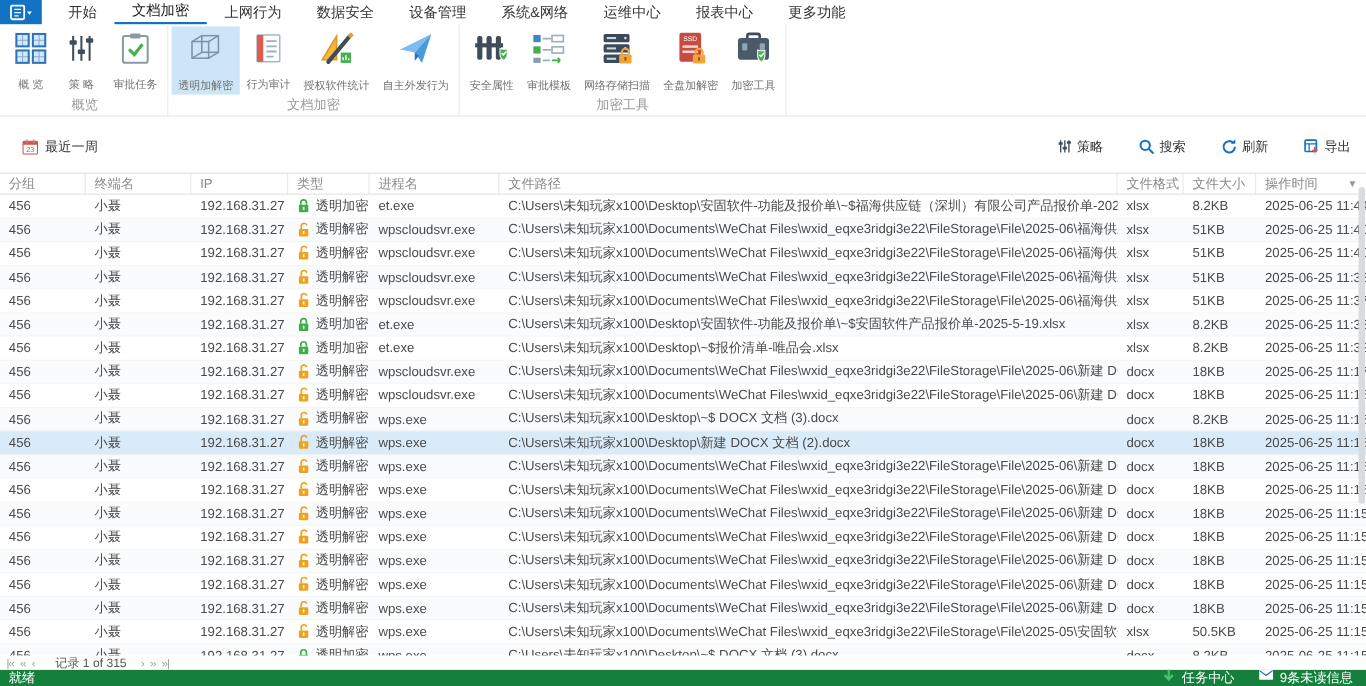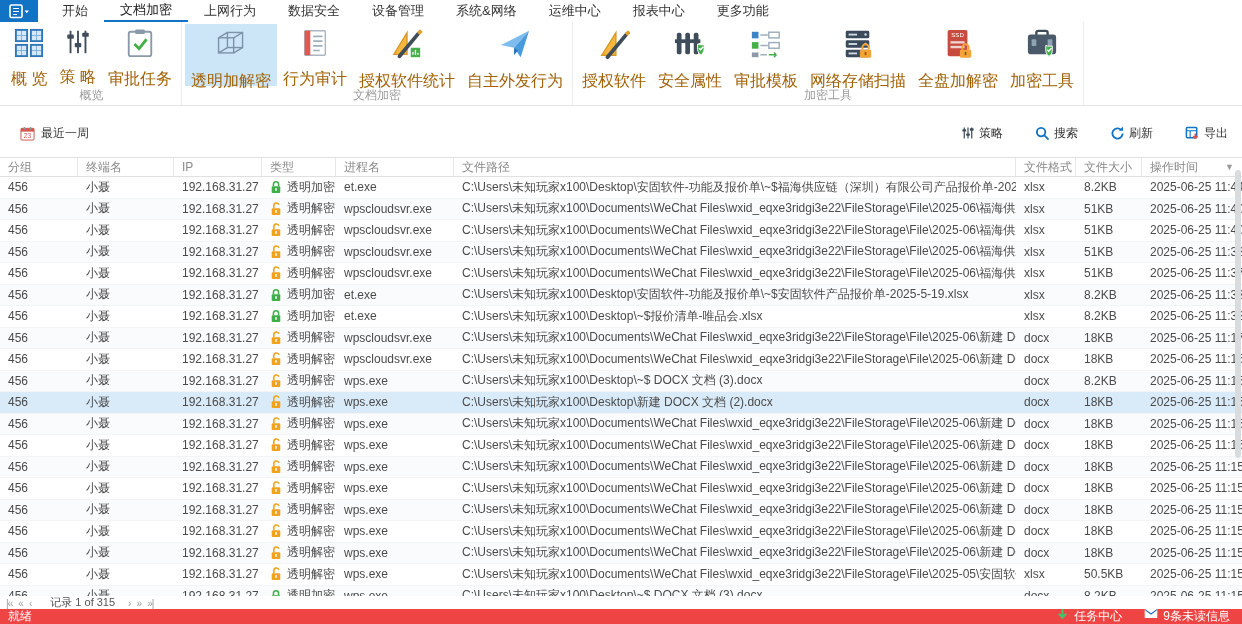--- a/index.html
+++ b/index.html
@@ -10,21 +10,21 @@
   .app-btn{width:38px;background:#1273c4;display:flex;align-items:center;justify-content:center;cursor:pointer}
   .menu-tabs{display:flex;margin-left:8px}
   .tab{display:flex;align-items:center;padding:0 16px;font-size:13px;color:#333;white-space:nowrap;cursor:pointer}
   .tab.active{border-bottom:2px solid #1273c4;color:#1a1a1a}
   
   .ribbon{height:84px;display:flex;border-bottom:1px solid #e4e4e4;background:#fff;padding-left:2px}
   .rgroup{display:flex;flex-direction:column;border-right:1px solid #ececec;padding:2px 3px 0}
   .rbtns{display:flex;flex:1;align-items:flex-start}
   .rbtn{display:flex;flex-direction:column;align-items:center;padding:4px 6px 2px;min-width:46px;height:62px;cursor:pointer}
   .rbtn .ric{height:38px;display:flex;align-items:center;justify-content:center}
-  .rbtn .rlbl{font-size:16px;color:#a16207;white-space:nowrap;margin-top:11px}
+  .rbtn .rlbl{font-size:10px;color:#737373;white-space:nowrap;margin-top:11px}
   .rbtn.sel{background:#cde6f7}
   .rgroup-label{text-align:center;font-size:12px;color:#9a9a9a;padding:1px 0 3px}
   
   .filterbar{height:30px;margin-top:12px;display:flex;align-items:center;padding:0 14px 0 20px}
   .datefilter{display:flex;align-items:center;gap:6px;font-size:12px;color:#333;cursor:pointer}
   .fb-actions{margin-left:auto;display:flex;gap:32px}
   .fb-act{display:flex;align-items:center;gap:4px;font-size:12px;color:#333;cursor:pointer}
   
   .thead{height:20px;display:flex;border-top:1px solid #e0e0e0;border-bottom:1px solid #e0e0e0;background:#fff;margin-top:9px}
   .th{display:flex;align-items:center;padding-left:8px;font-size:12px;color:#8a8a8a;border-right:1px solid #e8e8e8;white-space:nowrap;overflow:hidden;flex-shrink:0;cursor:pointer}
@@ -34,21 +34,21 @@
   .tr{display:flex;height:21.5px;align-items:center;border-bottom:1px solid #f3f4f6;background:#fff;cursor:pointer}
   .tr.alt{background:#fafbfc}
   .tr.sel{background:#d9ebf9}
   .td{padding-left:8px;font-size:12px;color:#4a4a4a;white-space:nowrap;overflow:hidden;flex-shrink:0;display:flex;align-items:center;gap:5px;height:100%}
   .td .lk{display:flex;align-items:center}
   
   .pager{height:13px;display:flex;align-items:center;gap:7px;padding-left:6px;font-size:11px;color:#555;background:#fff}
   .pg-btn{color:#9a9a9a;font-size:10px;letter-spacing:-1px;cursor:pointer}
   .rec{margin:0 6px;color:#555}
   
-  .statusbar{height:15px;background:#ef4444;display:flex;align-items:center;color:#fff;font-size:12px;padding:0 12px 0 8px}
+  .statusbar{height:15px;background:#15803d;display:flex;align-items:center;color:#fff;font-size:12px;padding:0 12px 0 8px}
   .sb-right{margin-left:auto;display:flex;align-items:center;gap:22px}
   .sb-item{display:flex;gap:5px;cursor:pointer}
   .vscroll{position:absolute;right:1px;top:170px;width:6px;height:288px;background:#d9dcde;border-radius:3px}
   svg{display:block}
 </style>
 </head>
 <body>
 
 <div class="menubar">
   <div class="app-btn">
@@ -163,30 +163,20 @@
           <span class="rlbl">自主外发行为</span>
         </div>
       </div>
       <div class="rgroup-label">文档加密</div>
     </div>
     <div class="rgroup">
       <div class="rbtns">
         <div class="rbtn">
           <span class="ric">
             <svg width="32" height="32" viewBox="0 0 34 34">
-              <path d="M4 29L19 5v24z" fill="#f6b73c" stroke="#d89a25" stroke-width="1.5"></path>
-              <path d="M10 31L30 7" stroke="#3f4d5a" stroke-width="4" stroke-linecap="round"></path>
-              <path d="M30 7l3.2-3.2" stroke="#e0a030" stroke-width="4"></path>
-            </svg>
-          </span>
-          <span class="rlbl">授权软件</span>
-        </div>
-        <div class="rbtn">
-          <span class="ric">
-            <svg width="32" height="32" viewBox="0 0 34 34">
               <g fill="#3f4d5a">
                 <rect x="3" y="5" width="5" height="23" rx="2"></rect>
                 <rect x="12" y="5" width="5" height="23" rx="2"></rect>
                 <rect x="21" y="5" width="5" height="23" rx="2"></rect>
                 <rect x="1" y="12" width="27" height="4"></rect>
               </g>
               <g>
                 <path d="M25 17c2.3 1 4.9 1 7 .6v5c0 3.7-3.5 6.1-3.5 6.1s-3.5-2.4-3.5-6z" fill="#45b04a" stroke="#fff" stroke-width="1"></path>
                 <path d="M26.6 21.6l1.6 1.6 2.9-3.3" stroke="#fff" stroke-width="1.5" fill="none"></path>
               </g>

